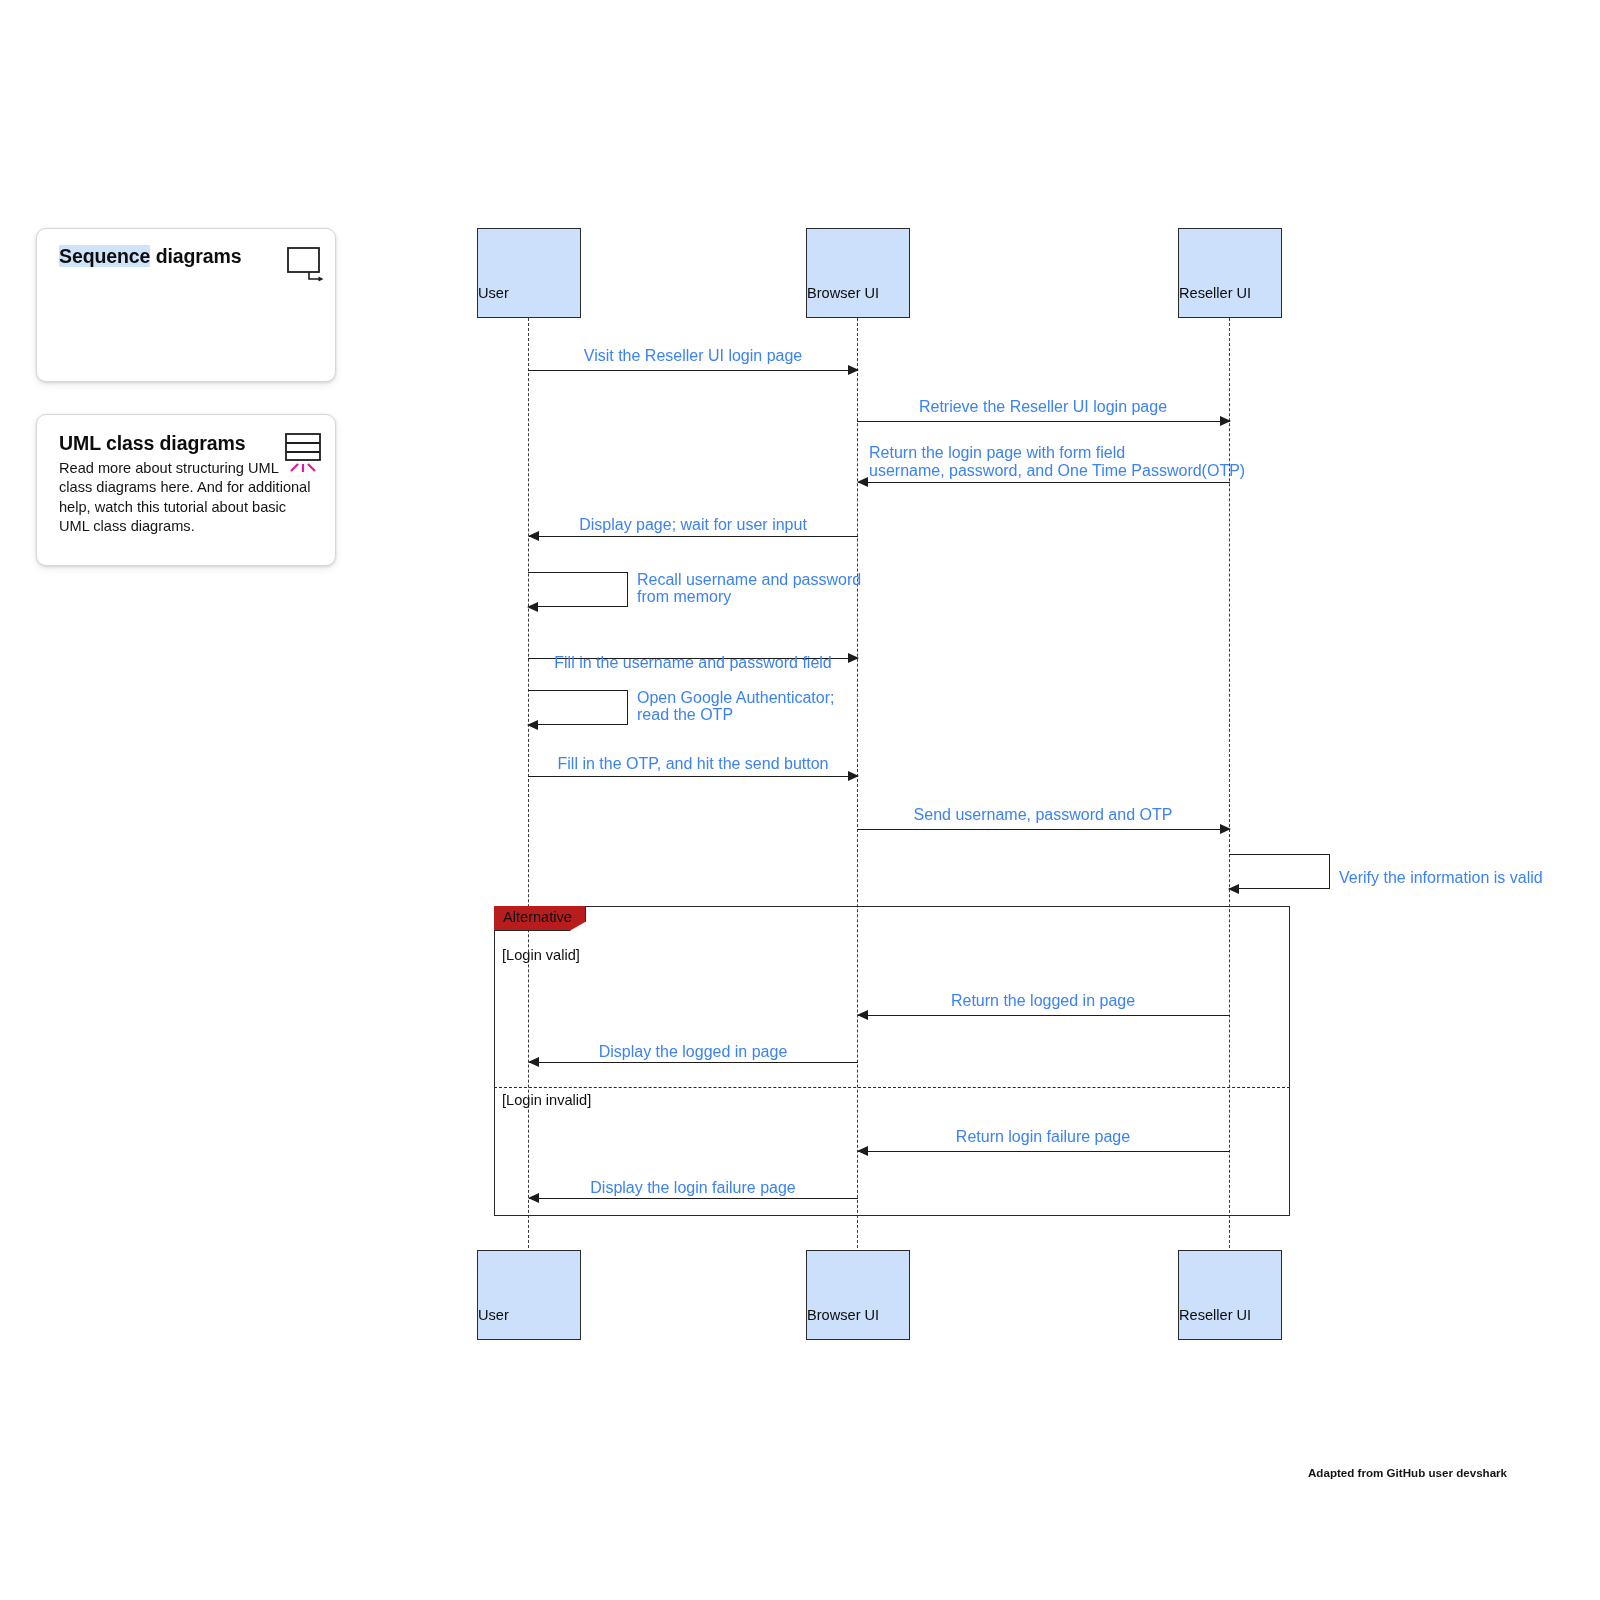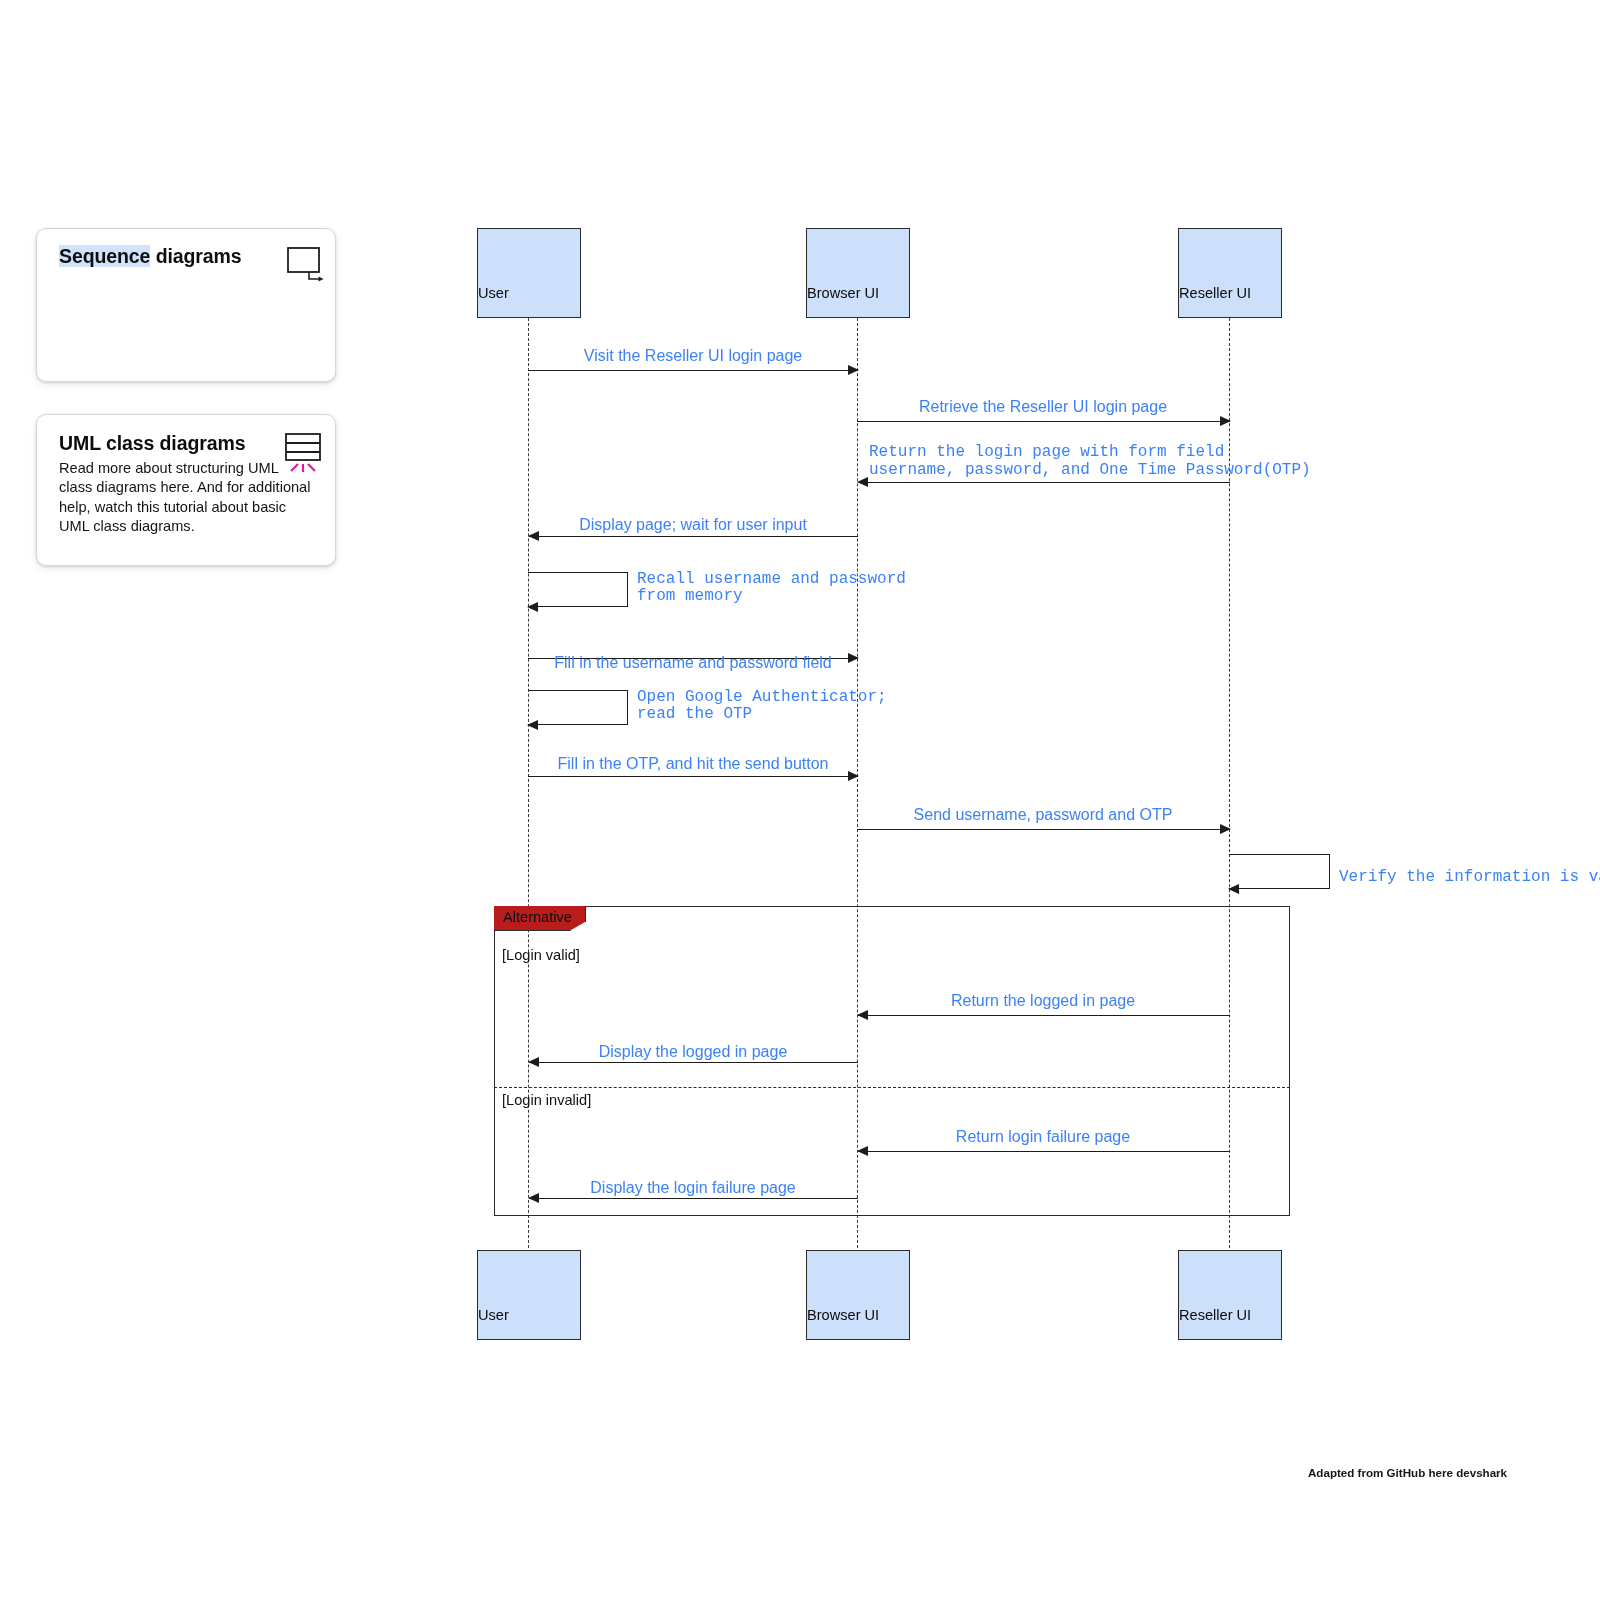--- a/index.html
+++ b/index.html
@@ -109,21 +109,21 @@
     position: absolute;
     font-size: 16px;
     line-height: 17.6px;
     color: #3b82f6;
     white-space: nowrap;
   }
   .msg-label.center {
     text-align: center;
     transform: translateX(-50%);
   }
-  .msg-label.left-al { text-align: center; font-family: Liberation Mono, monospace; }
+  .msg-label.left-al { text-align: center; }
 
   
   .selfcall {
     position: absolute;
     box-sizing: border-box;
     border: 1.5px solid #1c1c1c;
     border-left: none;
   }
   .selfcall .arrow {
     position: absolute;
@@ -317,15 +317,15 @@
   <div class="actor-box" style="left:477px; top:1250px;">
     <div class="actor-label">User</div>
   </div>
   <div class="actor-box" style="left:806px; top:1250px;">
     <div class="actor-label">Browser UI</div>
   </div>
   <div class="actor-box" style="left:1178px; top:1250px;">
     <div class="actor-label">Reseller UI</div>
   </div>
 
-  <div id="footer-note" style="left:1308px; top:1466px;">Adapted from GitHub here devshark</div>
+  <div id="footer-note" style="left:1308px; top:1466px;">Adapted from GitHub user devshark</div>
 
 </div>
 
 </body></html>

